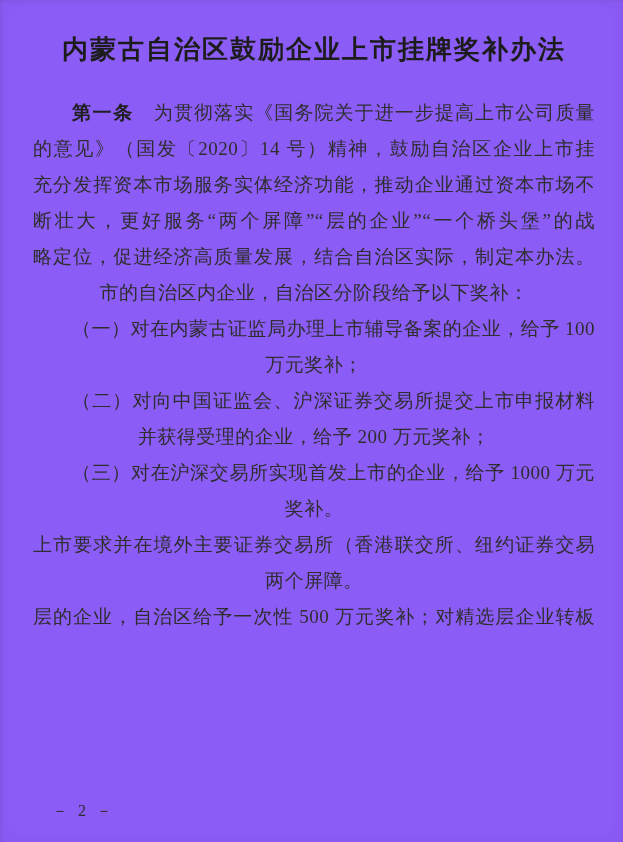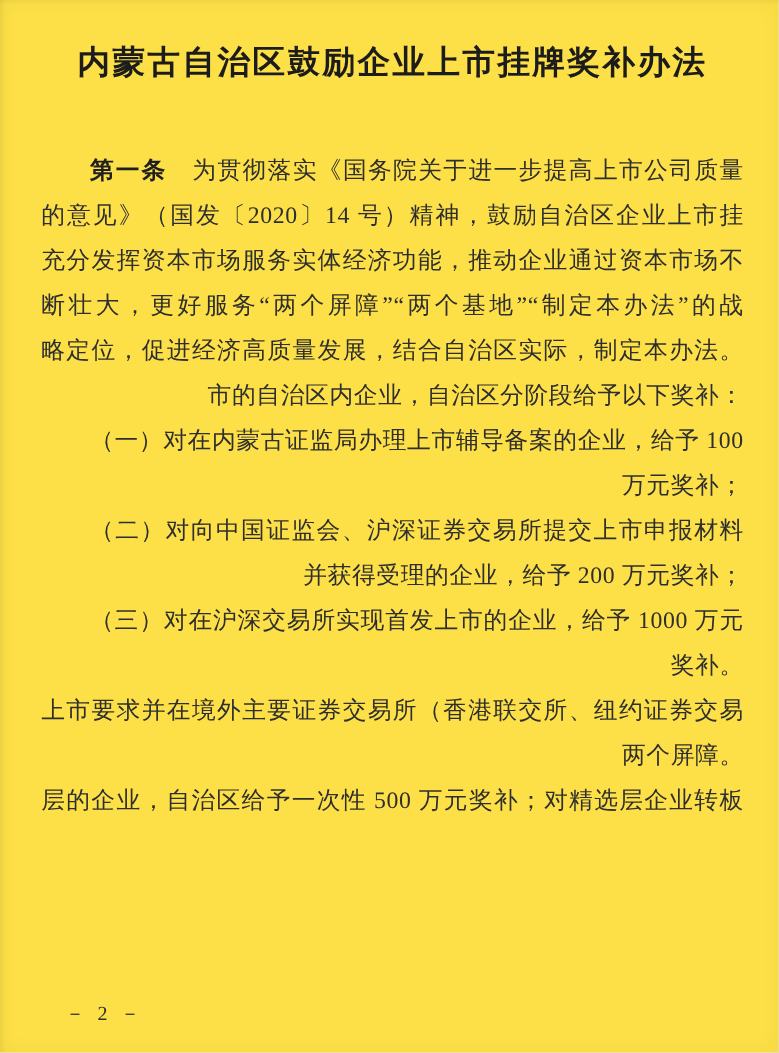--- a/index.html
+++ b/index.html
@@ -5,46 +5,46 @@
   html, body {
     margin: 0;
     padding: 0;
     background: #e8e8e8;
   }
   .page {
     position: relative;
     width: 623px;
     height: 842px;
     margin: 0 auto;
-    background: #fde047;
+    background: #8b5cf6;
     box-shadow: inset 0 0 18px rgba(0,0,0,0.04);
     overflow: hidden;
     font-family: "Liberation Serif", "DejaVu Serif", serif;
     color: #2e2e2e;
     box-sizing: border-box;
     padding: 26px 28px 0 33px;
   }
   .doc-title {
     font-family: "Liberation Sans", "DejaVu Sans", sans-serif;
     font-size: 26px;
     font-weight: bold;
     color: #1c1c1c;
     text-align: center;
     letter-spacing: 2px;
     margin-top: 6px;
   }
   .doc-body {
-    margin-top: 52px;
+    margin-top: 28px;
   }
   .line {
     font-size: 19px;
     line-height: 36px;
     height: 36px;
     overflow: hidden;
-    text-align: right;
+    text-align: center;
     letter-spacing: 0.5px;
   }
   .line.fill {
     text-align: justify;
     text-align-last: justify;
   }
   .line.indent {
     padding-left: 39px;
   }
   .article-label {
@@ -82,21 +82,21 @@
 <div class="page">
   <div class="scan-edge-left"></div>
   <div class="scan-edge-top"></div>
 
   <div class="doc-title">内蒙古自治区鼓励企业上市挂牌奖补办法</div>
 
   <div class="doc-body">
       <div class="line fill indent"><span class="article-label">第一条</span>　为贯彻落实《国务院关于进一步提高上市公司质量</div>
       <div class="line fill">的意见》（国发〔2020〕14 号）精神，鼓励自治区企业上市挂牌，</div>
       <div class="line fill">充分发挥资本市场服务实体经济功能，推动企业通过资本市场不</div>
-      <div class="line fill">断壮大，更好服务“两个屏障”“两个基地”“制定本办法”的战</div>
+      <div class="line fill">断壮大，更好服务“两个屏障”“层的企业”“一个桥头堡”的战</div>
       <div class="line fill">略定位，促进经济高质量发展，结合自治区实际，制定本办法。</div>
       <div class="line">市的自治区内企业，自治区分阶段给予以下奖补：</div>
       <div class="line fill indent">（一）对在内蒙古证监局办理上市辅导备案的企业，给予 100</div>
       <div class="line">万元奖补；</div>
       <div class="line fill indent">（二）对向中国证监会、沪深证券交易所提交上市申报材料</div>
       <div class="line">并获得受理的企业，给予 200 万元奖补；</div>
       <div class="line fill indent">（三）对在沪深交易所实现首发上市的企业，给予 1000 万元</div>
       <div class="line">奖补。</div>
       <div class="line fill">上市要求并在境外主要证券交易所（香港联交所、纽约证券交易</div>
       <div class="line">两个屏障。</div>

